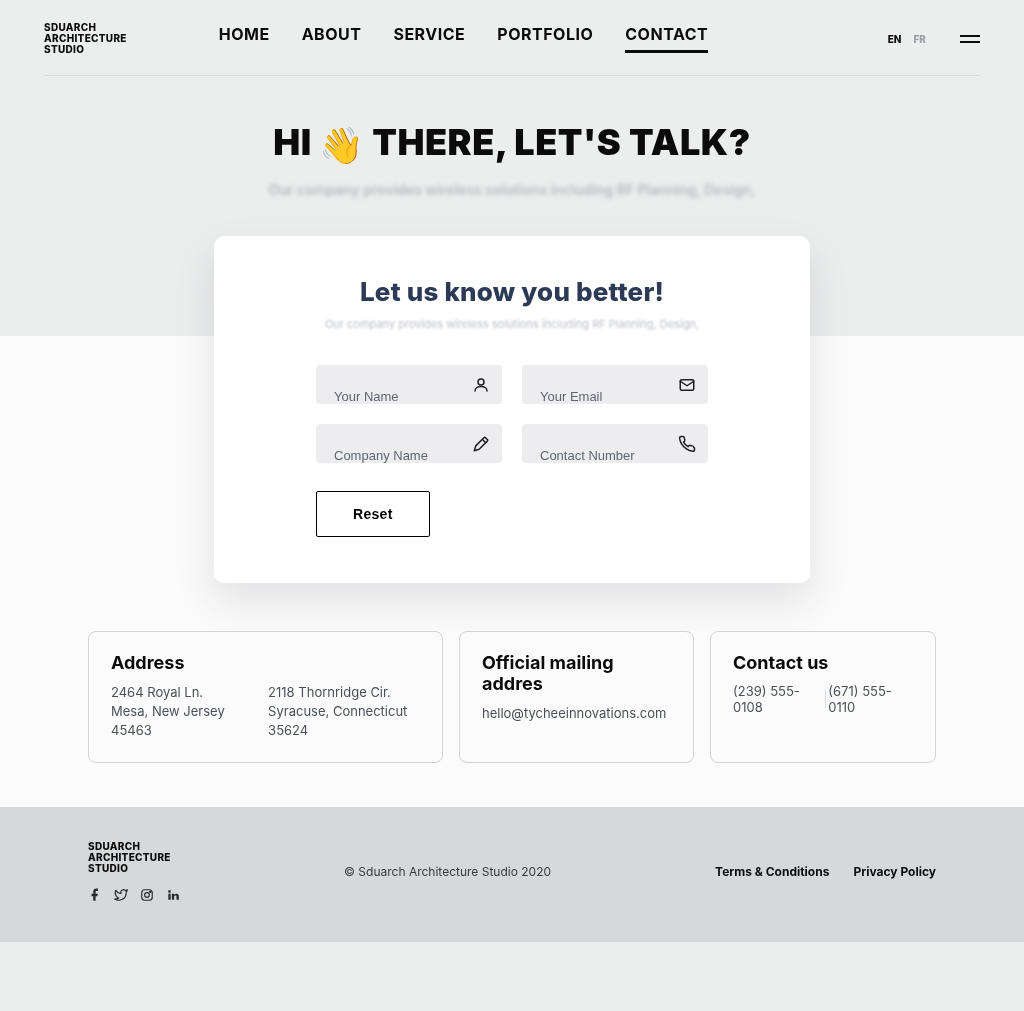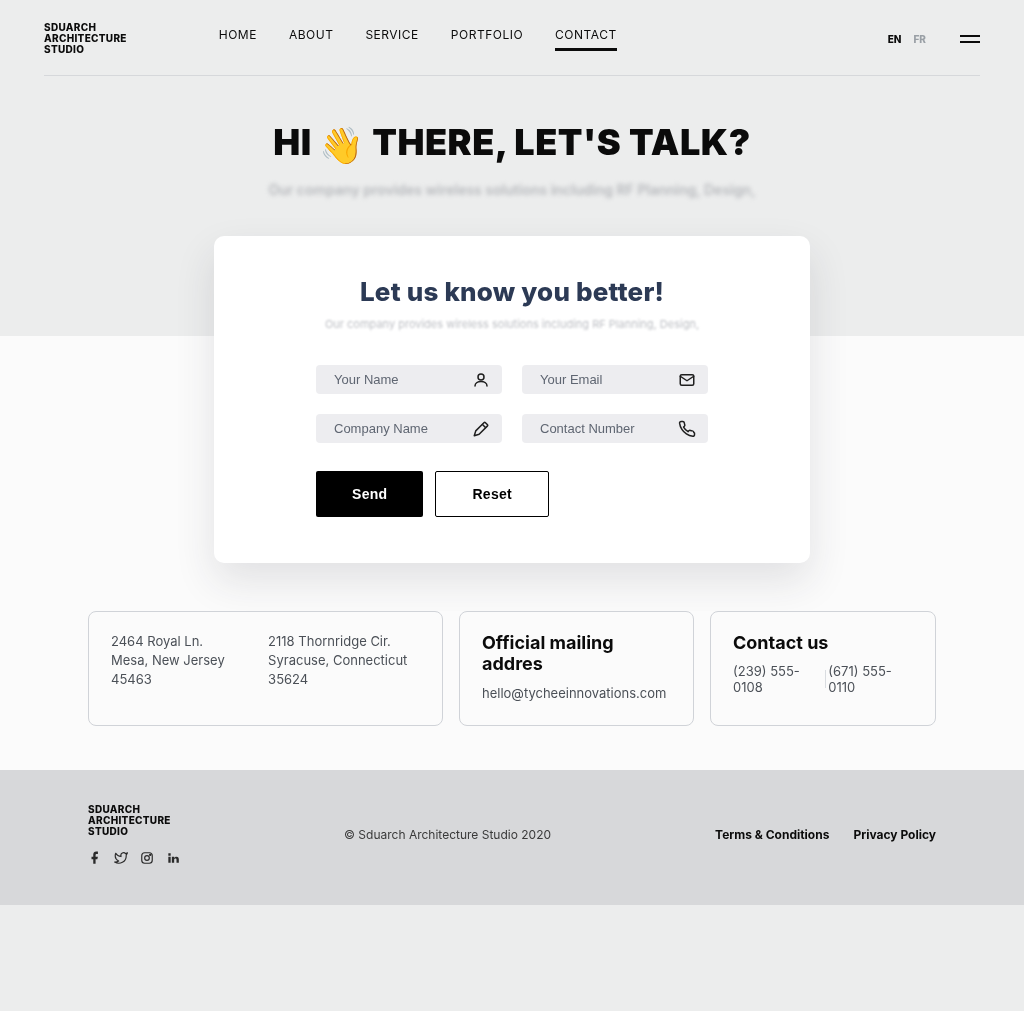--- a/index.html
+++ b/index.html
@@ -23,21 +23,21 @@
   }
   
   .topbar{
     display:flex;align-items:center;
     padding:22px 44px 20px 44px;
     background:var(--page-bg);
   }
   .brand{font-weight:800;font-size:10px;line-height:1.1;letter-spacing:.3px;}
   .nav{display:flex;gap:32px;margin-left:92px;}
   .nav a{
-    font-weight:400;font-size:12px;letter-spacing:.5px;
+    font-weight:700;font-size:16px;letter-spacing:.5px;
     text-decoration:none;color:var(--ink);padding-bottom:6px;
   }
   .nav a.active{border-bottom:3px solid var(--ink);}
   .lang{margin-left:auto;display:flex;gap:12px;align-items:center;padding-left:48px;}
   .lang span{font-size:10px;font-weight:800;}
   .lang .muted{color:var(--muted);}
   .menu{display:flex;flex-direction:column;gap:4px;margin-left:22px;}
   .menu i{display:block;width:20px;height:2px;background:var(--ink);}
   .rule{border:none;border-top:1px solid #d6d8db;margin:0 44px;}
   
@@ -68,21 +68,21 @@
   }
   .card .subtle{
     margin-top:10px;text-align:center;color:#bdbfc4;font-size:11px;
     filter:blur(1.3px);
   }
   .grid{
     display:grid;grid-template-columns:1fr 1fr;gap:20px;margin-top:34px;
   }
   .field{
     position:relative;background:var(--field-bg);border-radius:4px;
-    height:29px;display:flex;align-items:center;
+    height:39px;display:flex;align-items:flex-end;
   }
   .field input{
     border:none;background:transparent;outline:none;
     font-size:13px;color:#333;width:100%;
     padding:0 40px 0 18px;
   }
   .field input::placeholder{color:#5f6672;}
   .field .ico{
     position:absolute;right:12px;top:50%;transform:translateY(-50%);
     width:18px;height:18px;display:flex;align-items:center;justify-content:center;
@@ -208,29 +208,29 @@
         <span class="ico">
           <svg viewBox="0 0 24 24" width="18" height="18" fill="none" stroke="currentColor" stroke-width="2" stroke-linecap="round" stroke-linejoin="round">
               <path d="M22 17.4v2.3a2 2 0 0 1-2.2 2 19.8 19.8 0 0 1-8.6-3.1 19.5 19.5 0 0 1-6-6A19.8 19.8 0 0 1 2.1 4.2 2 2 0 0 1 4.1 2h2.3a2 2 0 0 1 2 1.7c.1.9.3 1.8.6 2.6a2 2 0 0 1-.5 2.1L7.4 9.5a16 16 0 0 0 6 6l1.1-1.1a2 2 0 0 1 2.1-.5c.8.3 1.7.5 2.6.6a2 2 0 0 1 1.8 2Z"></path>
             </svg>
         </span>
       </div>
 
     </div>
 
     <div class="actions">
-      <button class="btn primary">Send</button>
       <button class="btn ghost">Reset</button>
     </div>
   </div>
 </section>
 
 <section class="info-row">
 
   <div class="box address">
+    <h3>Address</h3>
     <div class="cols">
       <div class="col" style="max-width:140px">2464 Royal Ln. Mesa, New Jersey 45463</div>
       <div class="sep"></div>
       <div class="col" style="max-width:164px">2118 Thornridge Cir. Syracuse, Connecticut 35624</div>
     </div>
   </div>
 
   <div class="box mail">
     <h3>Official mailing addres</h3>
     <div class="col">hello@tycheeinnovations.com</div>

